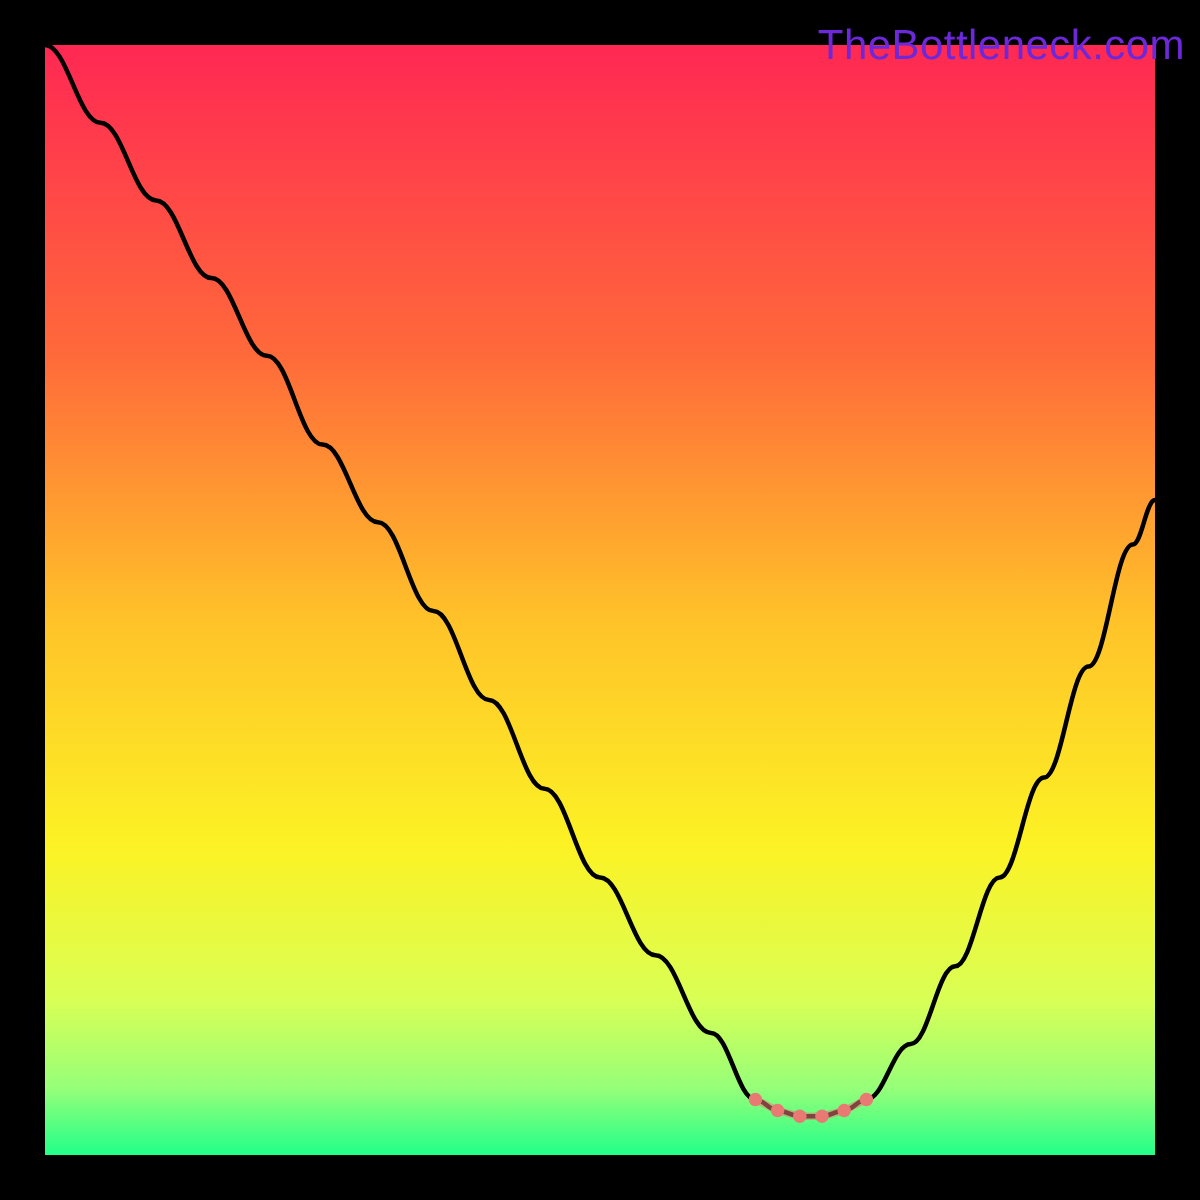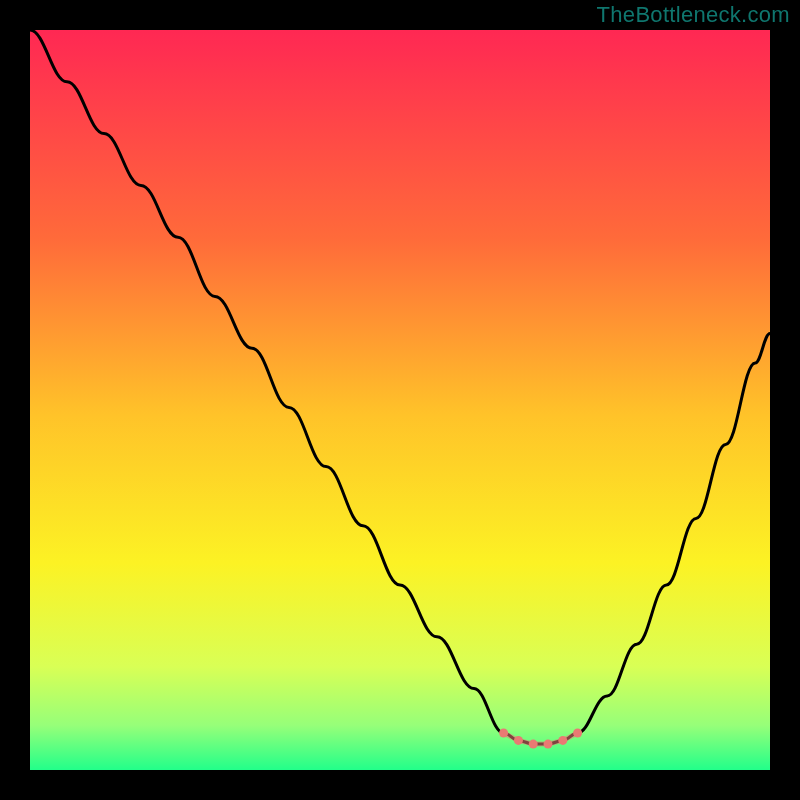--- a/index.html
+++ b/index.html
@@ -11,25 +11,25 @@
     overflow: hidden;
     font-family: Arial, Helvetica, sans-serif;
   }
   .frame {
     position: relative;
     width: 800px;
     height: 800px;
   }
   .watermark {
     position: absolute;
-    top: 2px;
+    top: 14px;
     right: 10px;
-    font-size: 22px;
+    font-size: 28px;
     font-weight: 500;
-    color: #0f766e;
+    color: #6d28d9;
     letter-spacing: 0.3px;
     z-index: 5;
     user-select: none;
   }
   svg {
     display: block;
   }
 </style>
 </head>
 <body>

